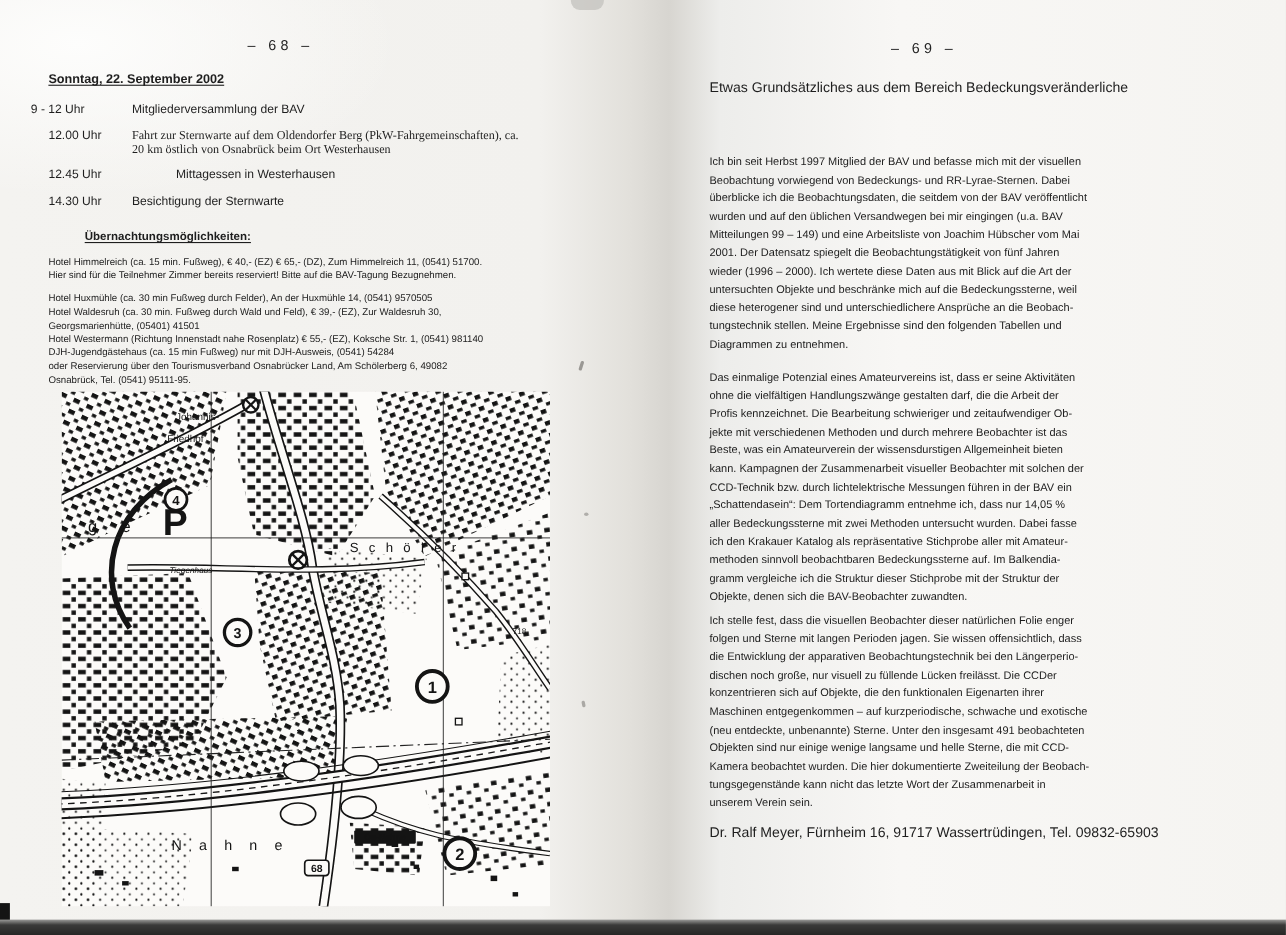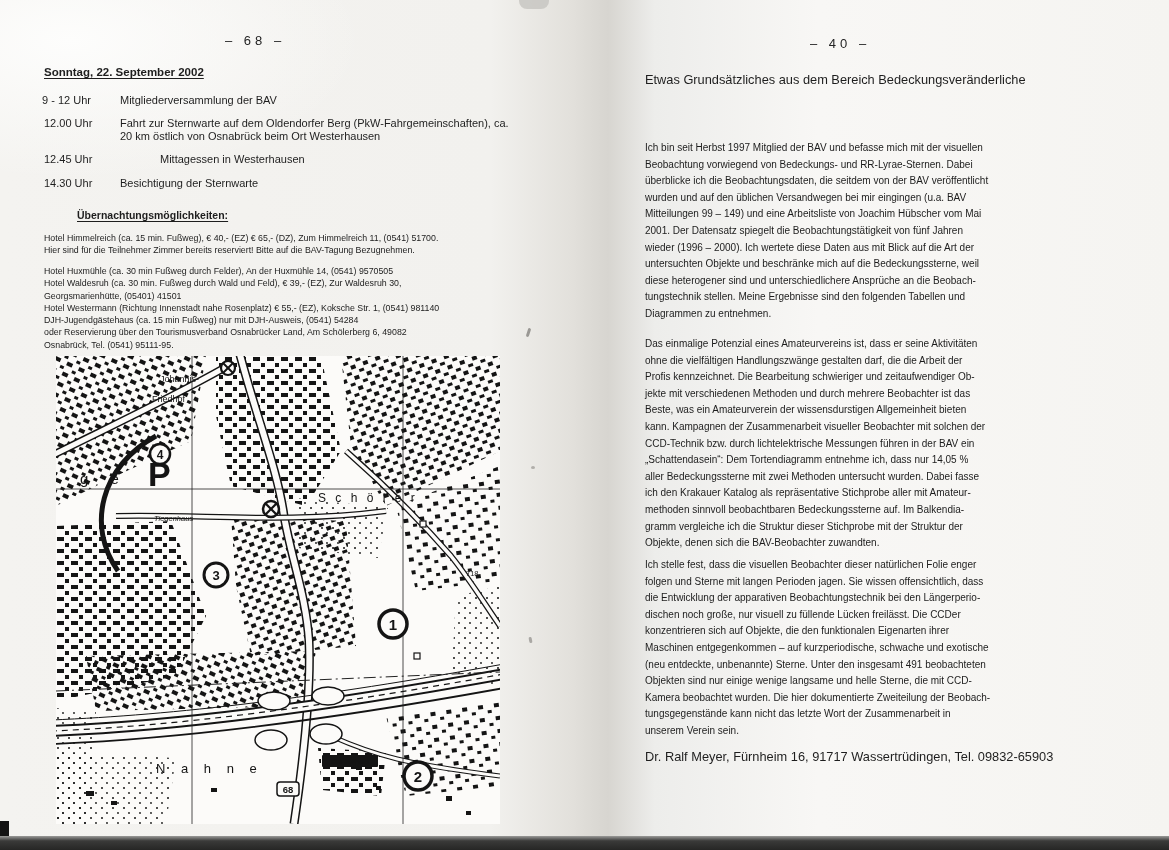--- a/index.html
+++ b/index.html
@@ -35,25 +35,25 @@
 </style>
 </head>
 <body>
 
 <div class="scan">
 
   <div class="abs pn" style="left:225px;top:33px;width:85px;">– 68 –</div>
 
   <div class="abs sched-title" style="left:44px;top:66px;">Sonntag, 22. September 2002</div>
 
-  <div class="abs sched-time" style="left:42px;top:94px;">9 - 12 Uhr</div>
+  <div class="abs sched-time" style="left:28px;top:94px;">9 - 12 Uhr</div>
   <div class="abs sched-text" style="left:120px;top:94px;">Mitgliederversammlung der BAV</div>
 
   <div class="abs sched-time" style="left:44px;top:117px;">12.00 Uhr</div>
-  <div class="abs sched-text" style="left:120px;top:117px;">Fahrt zur Sternwarte auf dem Oldendorfer Berg (PkW-Fahrgemeinschaften), ca.
+  <div class="abs sched-text" style="left:120px;top:117px;font-family:Liberation Serif, serif;">Fahrt zur Sternwarte auf dem Oldendorfer Berg (PkW-Fahrgemeinschaften), ca.
 20 km östlich von Osnabrück beim Ort Westerhausen</div>
 
   <div class="abs sched-time" style="left:44px;top:153px;">12.45 Uhr</div>
   <div class="abs sched-text" style="left:120px;top:153px;padding-left:40px;">Mittagessen in Westerhausen</div>
 
   <div class="abs sched-time" style="left:44px;top:177px;">14.30 Uhr</div>
   <div class="abs sched-text" style="left:120px;top:177px;">Besichtigung der Sternwarte</div>
 
   <div class="abs hotel-title" style="left:44px;top:209px;padding-left:33px;">Übernachtungsmöglichkeiten:</div>
   <div class="abs hotel-text" style="left:44px;top:232px;">Hotel Himmelreich (ca. 15 min. Fußweg), € 40,- (EZ) € 65,- (DZ), Zum Himmelreich 11, (0541) 51700.
@@ -198,21 +198,21 @@
     <g>
       <circle cx="160" cy="219" r="12" fill="#fcfbf9" stroke="#141414" stroke-width="3"></circle>
       <text x="160" y="224" font-size="13" font-weight="bold" text-anchor="middle">3</text>
     </g>
     <g>
       <circle cx="104" cy="98" r="10" fill="#fcfbf9" stroke="#141414" stroke-width="2.5"></circle>
       <text x="104" y="103" font-size="12" font-weight="bold" text-anchor="middle">4</text>
     </g>
   </svg>
 
-  <div class="abs pn" style="left:810px;top:36px;width:130px;">– 40 –</div>
+  <div class="abs pn" style="left:810px;top:36px;width:130px;">– 69 –</div>
 
   <div class="abs intro" style="left:645px;top:72px;">Etwas Grundsätzliches aus dem Bereich Bedeckungsveränderliche</div>
 
   <div class="abs para" style="left:645px;top:140px;">Ich bin seit Herbst 1997 Mitglied der BAV und befasse mich mit der visuellen
 Beobachtung vorwiegend von Bedeckungs- und RR-Lyrae-Sternen. Dabei
 überblicke ich die Beobachtungsdaten, die seitdem von der BAV veröffentlicht
 wurden und auf den üblichen Versandwegen bei mir eingingen (u.a. BAV
 Mitteilungen 99 – 149) und eine Arbeitsliste von Joachim Hübscher vom Mai
 2001. Der Datensatz spiegelt die Beobachtungstätigkeit von fünf Jahren
 wieder (1996 – 2000). Ich wertete diese Daten aus mit Blick auf die Art der

